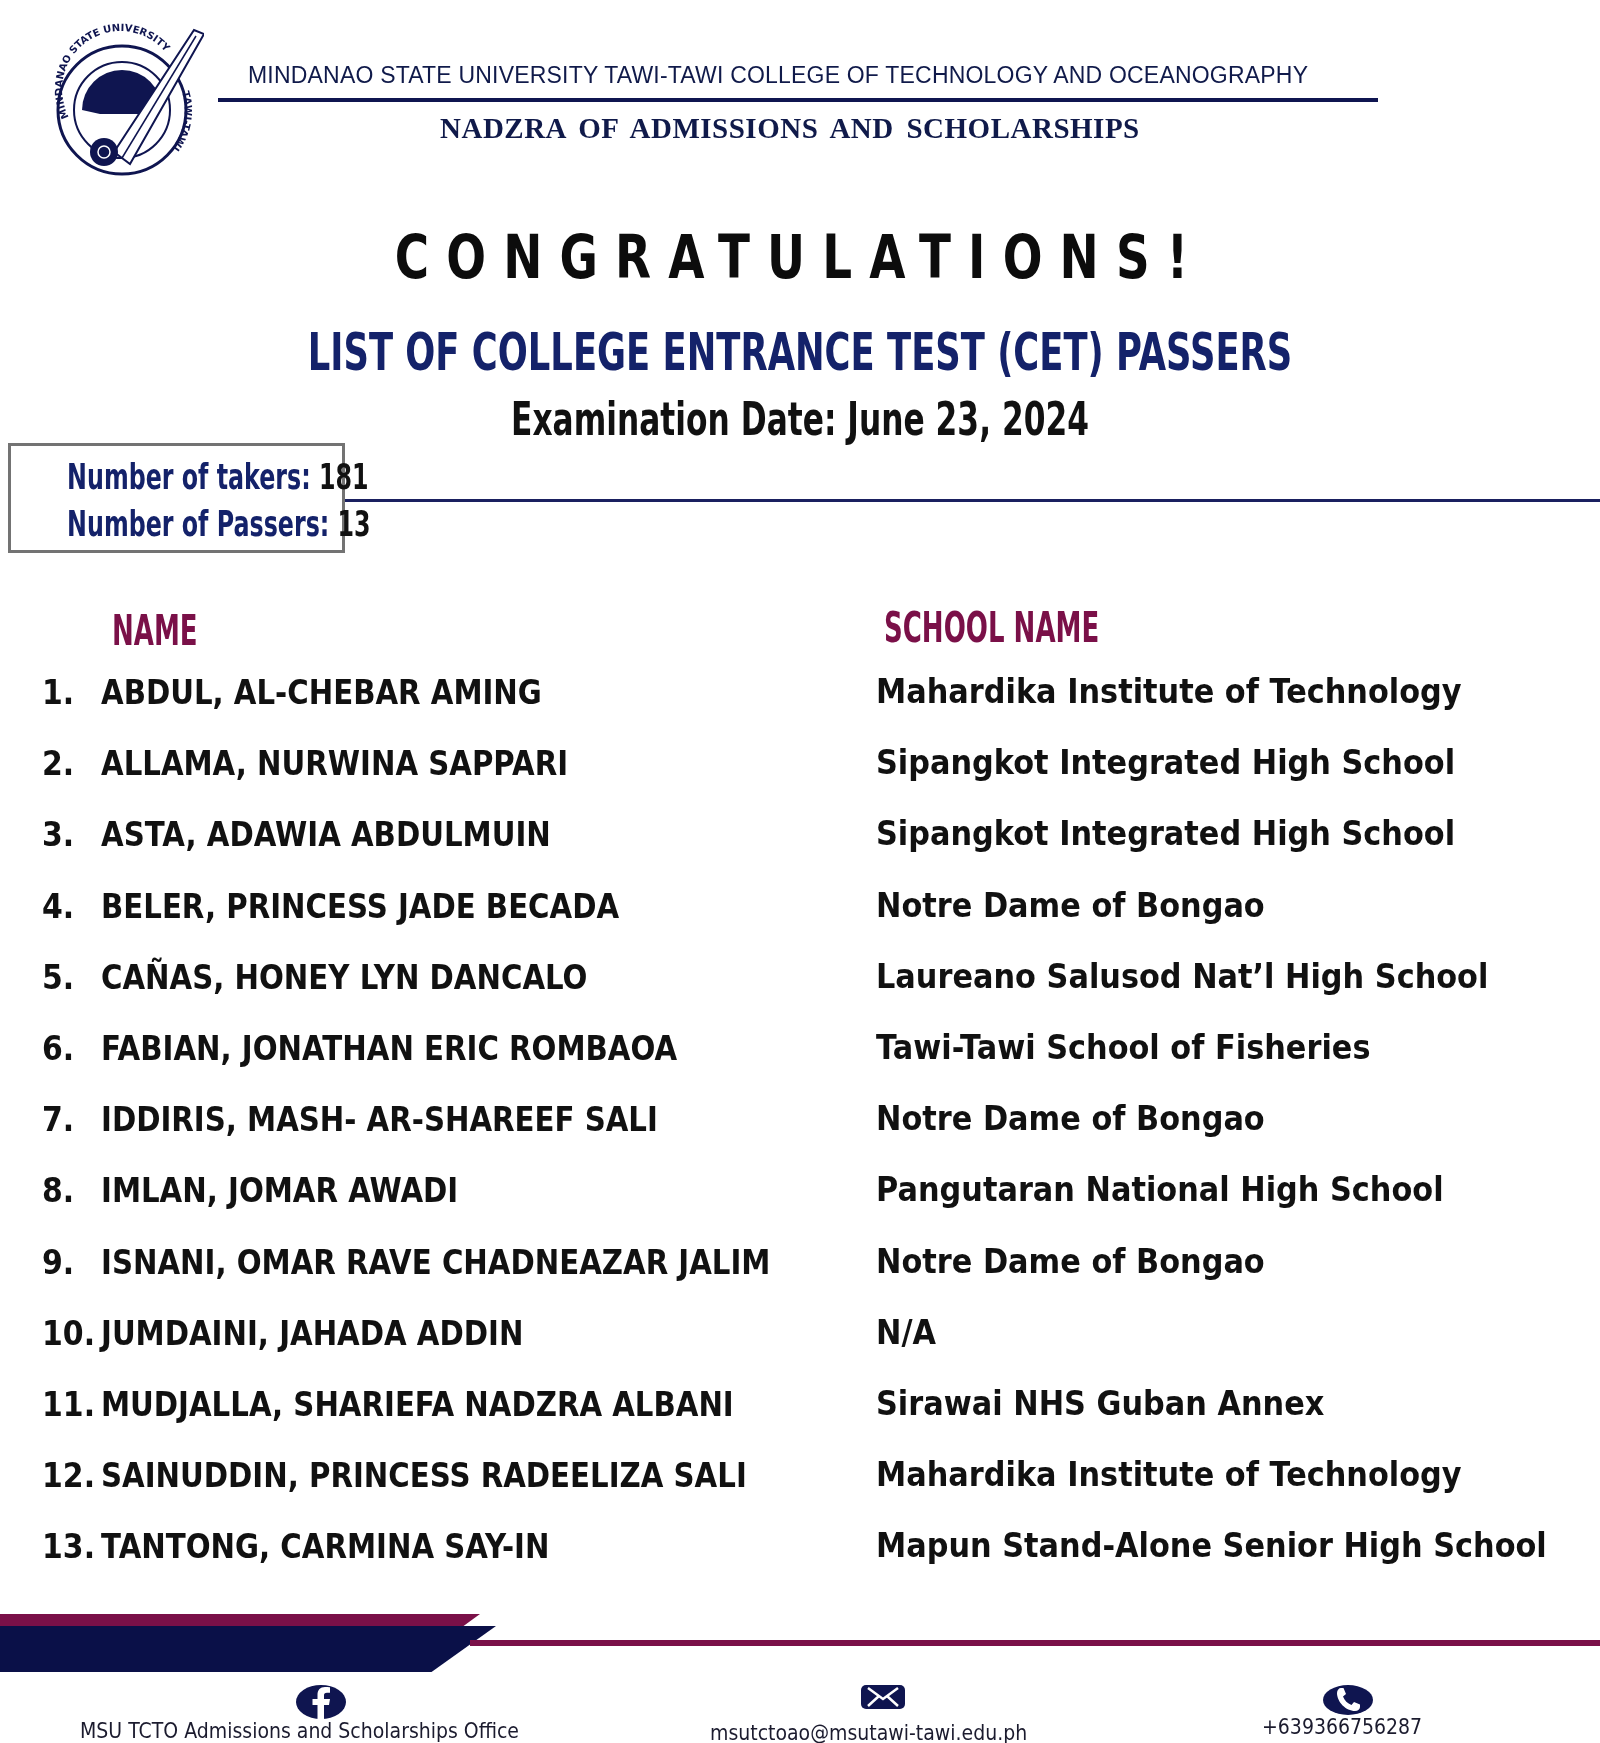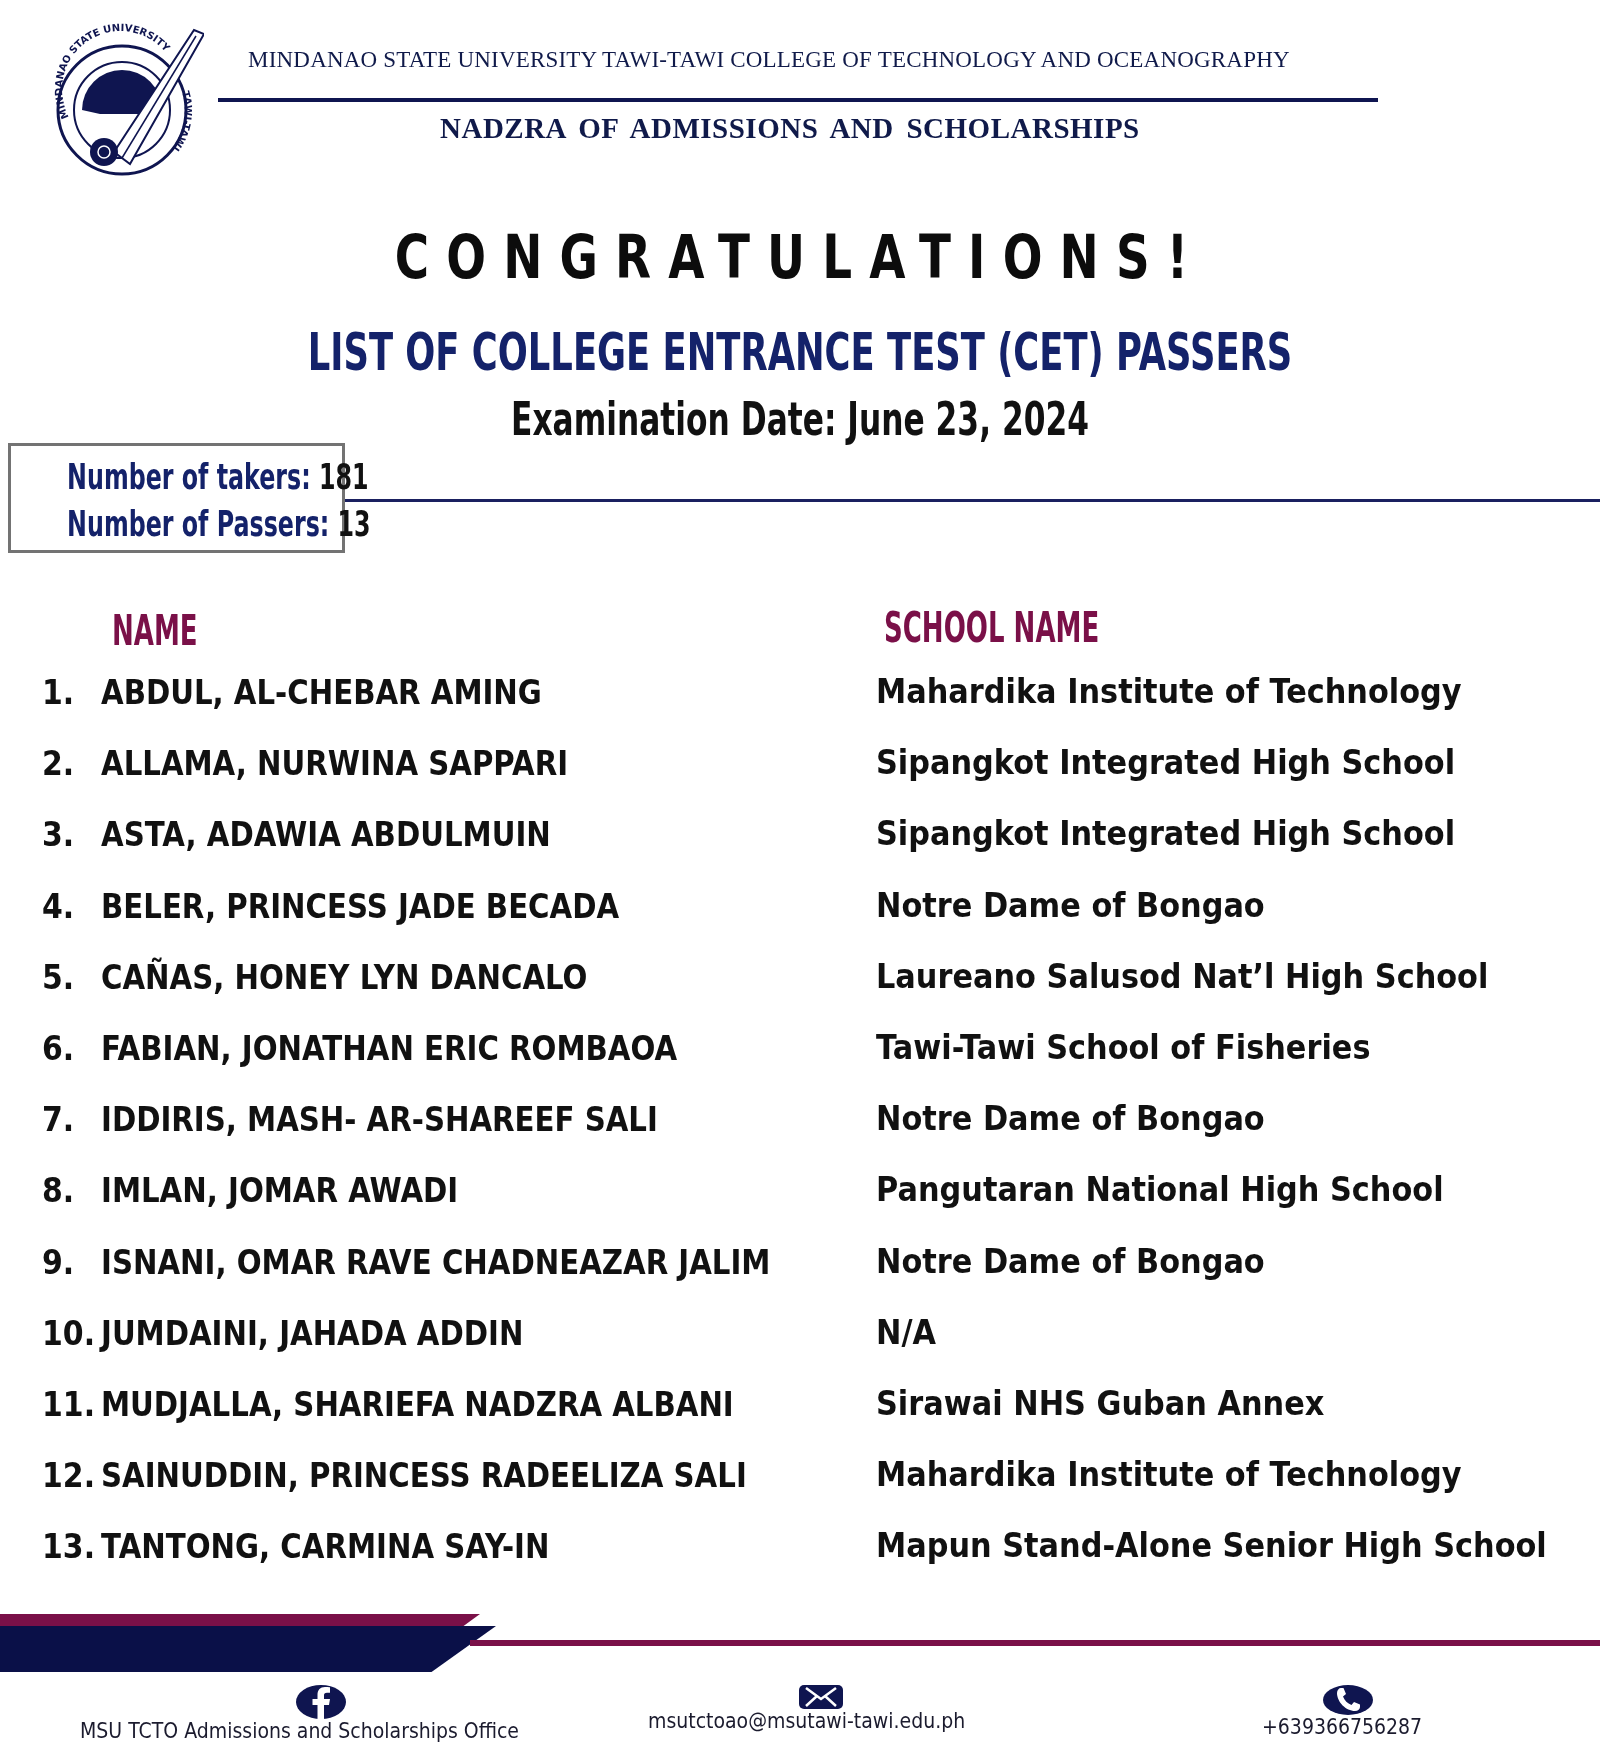--- a/index.html
+++ b/index.html
@@ -10,22 +10,22 @@
       position: relative;
       overflow: hidden;
       font-family: "Liberation Sans", "DejaVu Sans", sans-serif;
       color: #111;
     }
     .abs { position: absolute; }
 
     
     .logo { left: 44px; top: 22px; width: 160px; height: 160px; }
     .univ-line {
-      left: 248px; top: 47px;
-      font-family: Liberation Serif, serif;
+      left: 248px; top: 62px;
+      font-family: Liberation Sans, sans-serif;
       font-size: 23px; color: #101a4a; letter-spacing: 0.2px;
       white-space: nowrap;
     }
     .header-rule { left: 218px; top: 98px; width: 1160px; height: 4px; background: #0f1550; }
     .office-line {
       left: 440px; top: 112px;
       font-family: "Liberation Serif", "DejaVu Serif", serif;
       font-weight: bold; font-size: 29px; color: #101a4a; letter-spacing: 0.5px;
       white-space: nowrap; word-spacing: 5px;
     }
@@ -105,21 +105,21 @@
     }
     .stripe-navy {
       left: 0; top: 1626px; width: 496px; height: 46px; background: #0a1048;
       clip-path: polygon(0 0, 100% 0, 87% 100%, 0 100%);
     }
     .stripe-line { left: 470px; top: 1640px; width: 1130px; height: 6px; background: #7a1048; }
 
     
     .contact { top: 1685px; height: 48px; display: flex; align-items: center; white-space: nowrap; flex-direction: column; }
     .contact-fb { left: 74px; }
-    .contact-mail { left: 642px; }
+    .contact-mail { left: 704px; gap: 12px; }
     .contact-phone { left: 1256px; }
     .contact .txt {
       font-family: "DejaVu Sans", sans-serif; font-size: 21px; color: #1b1b2e;
       margin-left: 6px; transform: scaleX(0.9); transform-origin: 0 50%;
     }
     .icon-circle {
       width: 50px; height: 50px; border-radius: 50%; background: #0f1550;
       display: flex; align-items: center; justify-content: center;
     }
     .icon-mail {

